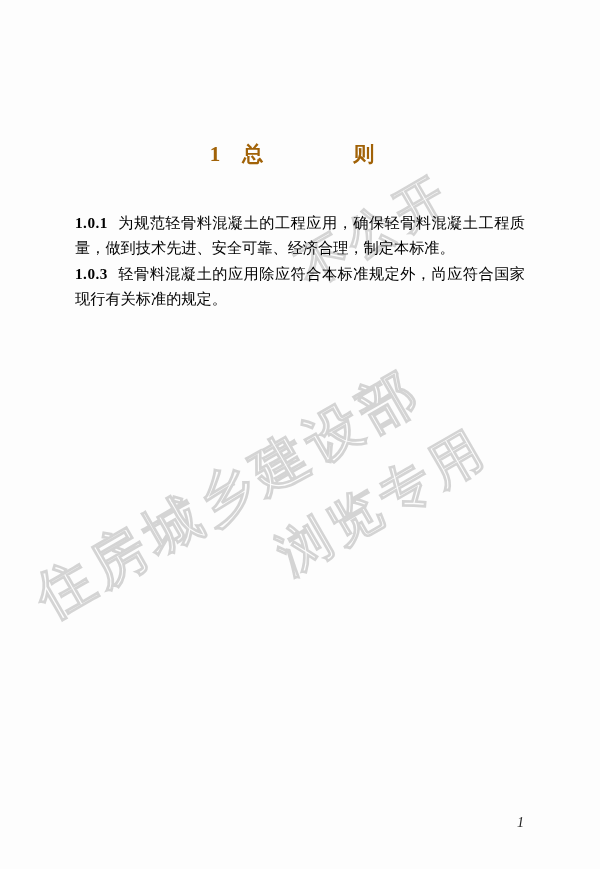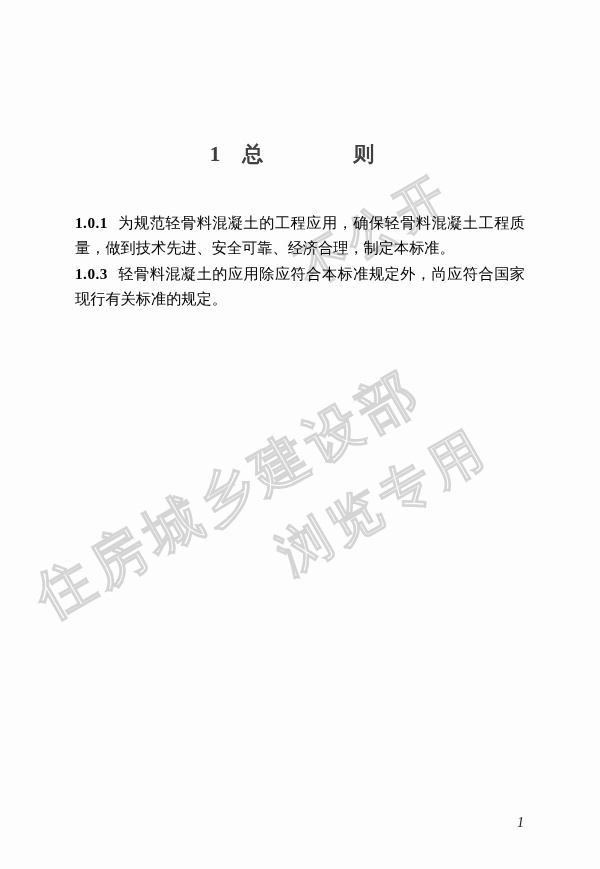--- a/index.html
+++ b/index.html
@@ -64,21 +64,21 @@
     top: 0;
     width: 450px;
     height: 869px;
   }
   .chapter-title {
     margin-top: 140px;
     text-align: center;
     font-size: 21px;
     font-weight: 700;
     letter-spacing: 2px;
-    color: #404040;
+    color: #a16207;
   }
   .chapter-title .num {
     margin-right: 14px;
   }
   .chapter-title .name {
     letter-spacing: 16px;
     padding-left: 6px;
   }
   .body-block {
     margin-top: 42px;

